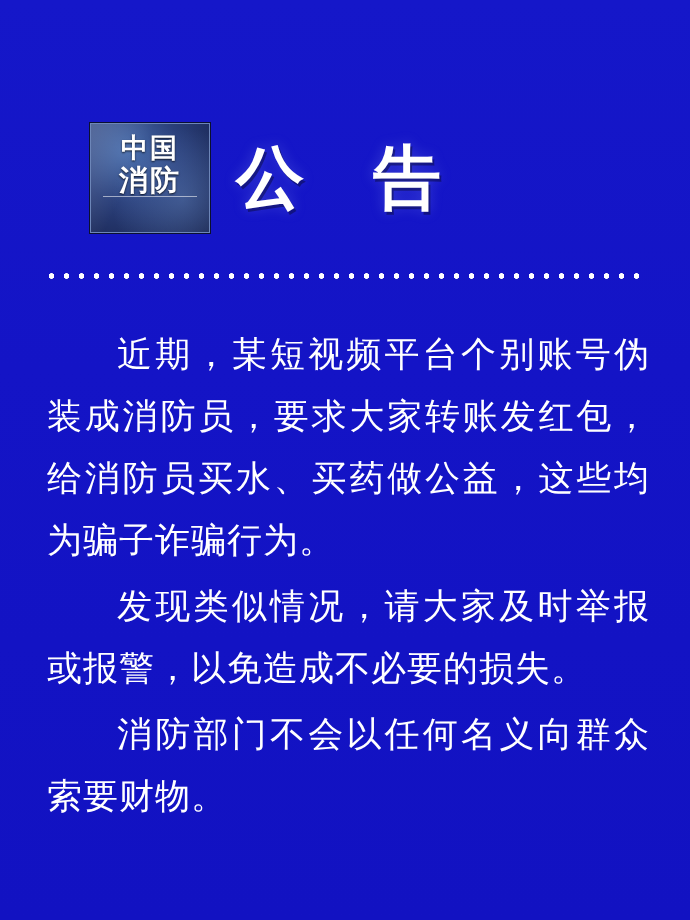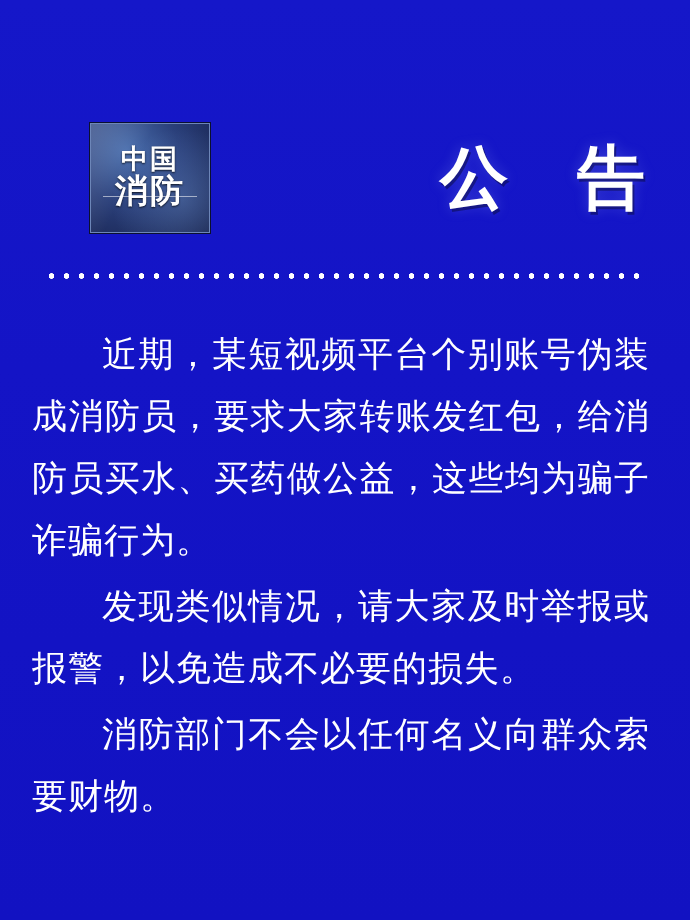--- a/index.html
+++ b/index.html
@@ -55,24 +55,24 @@
     text-align: center;
     color: #ffffff;
     font-family: "Liberation Serif", serif;
     font-weight: bold;
     letter-spacing: 2px;
     text-shadow: 0 1px 2px rgba(0,0,0,0.75);
   }
   .logo-line1 {
     font-size: 27px;
     line-height: 30px;
-    padding-top: 20px;
+    padding-top: 9px;
   }
   .logo-line2 {
-    font-size: 33px;
+    font-size: 29px;
     line-height: 30px;
     padding-top: 2px;
   }
   .logo-line3 {
     font-size: 18px;
     line-height: 22px;
     letter-spacing: 3px;
     padding-top: 6px;
     font-family: "Liberation Serif", serif;
   }
@@ -81,21 +81,21 @@
     z-index: 2;
     left: 12px;
     right: 12px;
     top: 72px;
     height: 1px;
     background: rgba(255,255,255,0.55);
   }
 
   .title {
     flex: 1 1 auto;
-    text-align: right;
+    text-align: left;
     color: #ffffff;
     font-family: "Liberation Serif", serif;
     font-weight: bold;
     font-size: 68px;
     letter-spacing: 26px;
     text-indent: 26px;
     line-height: 100px;
     padding-right: 19px;
     text-shadow:
       2px 3px 0 rgba(0,0,0,0.35),
@@ -107,21 +107,21 @@
     margin: 34px 44px 0 44px;
     height: 8px;
     background-image: radial-gradient(circle, #ffffff 0 2.6px, rgba(255,255,255,0) 3px);
     background-size: 15px 8px;
     background-repeat: repeat-x;
     background-position: left center;
   }
 
   
   .content {
-    margin: 44px 40px 0 32px;
+    margin: 44px 40px 0 47px;
     color: #ffffff;
     font-family: "Liberation Serif", serif;
     font-size: 35px;
     line-height: 62px;
     letter-spacing: 1px;
     text-align: justify;
     text-justify: inter-ideograph;
   }
   .para {
     text-indent: 2em;

